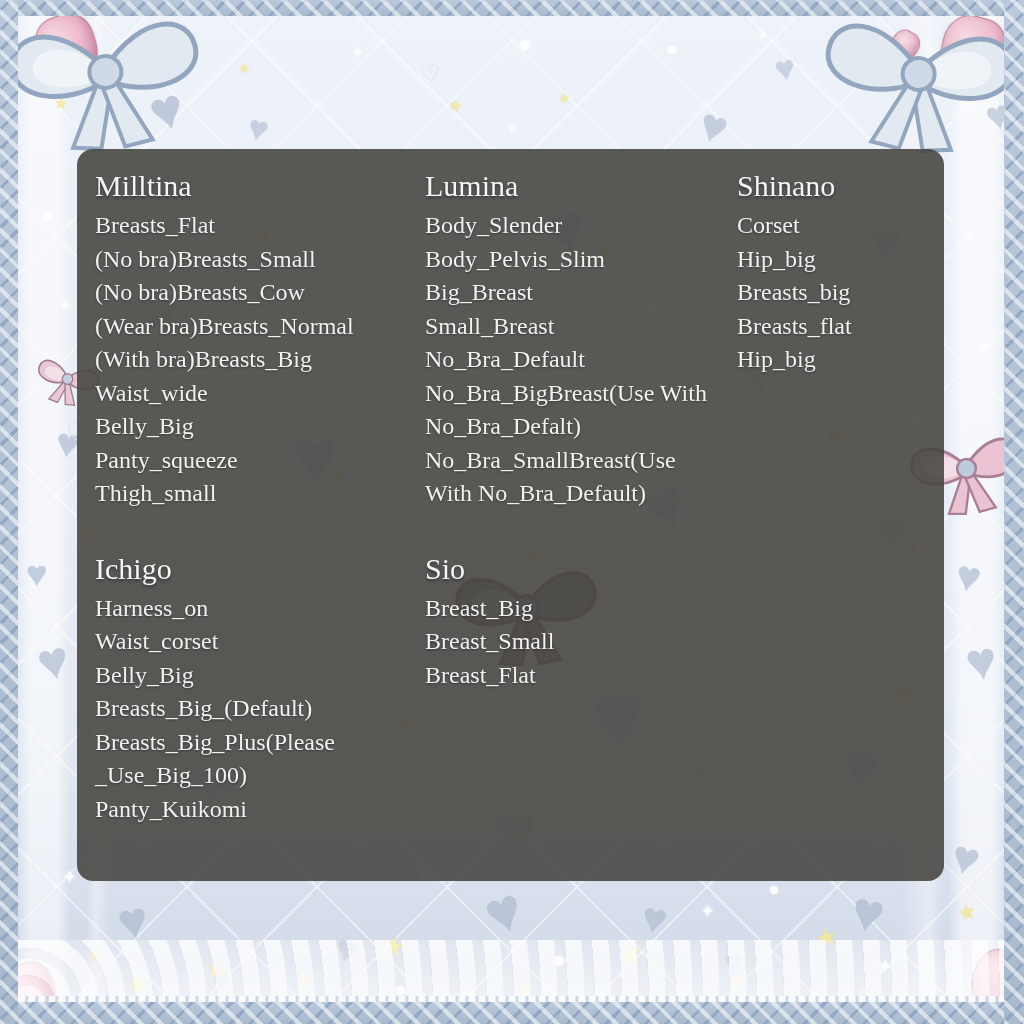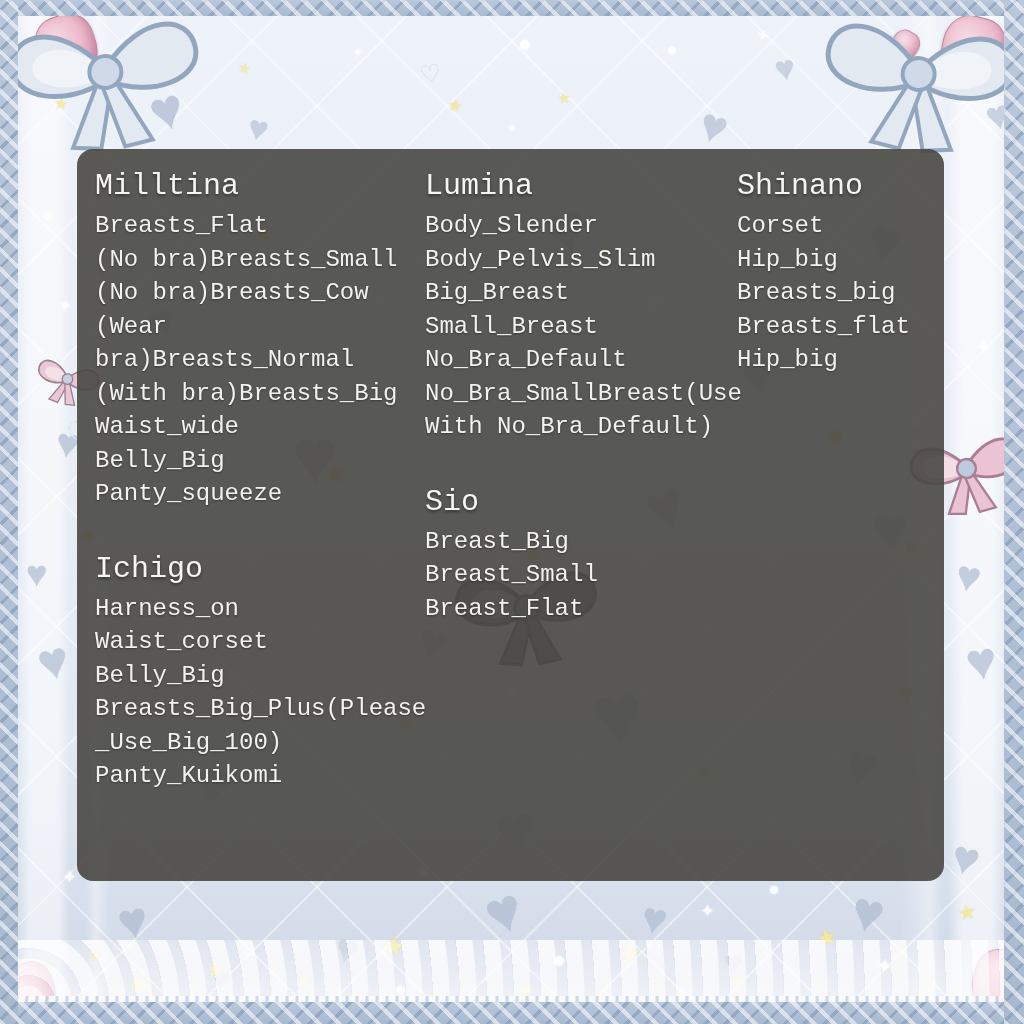--- a/index.html
+++ b/index.html
@@ -52,21 +52,21 @@
   .title-box span{color:#ffffff;font-size:47px;letter-spacing:1px;
     text-shadow:-2px -1px 0 #3b3a36, 2px -1px 0 #3b3a36, -2px 2px 0 #3b3a36, 2px 2px 0 #3b3a36, 0 3px 4px rgba(0,0,0,.35);}
   
   .panel{position:absolute;left:77px;top:149px;width:867px;height:732px;z-index:5;
          background:rgba(72,71,67,.9);border-radius:16px;display:flex;
          box-sizing:border-box;padding:16px 0 0 18px;}
   .column{box-sizing:border-box;}
   .col1{width:330px;}
   .col2{width:312px;padding-right:18px;}
   .col3{flex:1;padding-right:10px;}
-  .section{margin-bottom:37px;font-family:Liberation Mono, monospace;}
+  .section{margin-bottom:37px;}
   .heading{color:#f6f5f2;font-size:30px;line-height:42px;margin-bottom:2px;
            text-shadow:0 2px 3px rgba(0,0,0,.4);}
   .item{color:#f3f2ee;font-size:24px;line-height:33.5px;text-shadow:0 1px 2px rgba(0,0,0,.38);}
   .bow{position:absolute;z-index:2;pointer-events:none;}
   .bow svg{display:block;width:100%;height:100%;}
 </style>
 </head>
 <body>
 
 <div class="stage">
@@ -229,38 +229,41 @@
         <div class="section">
           <div class="heading">Milltina</div>
           <div class="item">Breasts_Flat</div>
           <div class="item">(No bra)Breasts_Small</div>
           <div class="item">(No bra)Breasts_Cow</div>
           <div class="item">(Wear bra)Breasts_Normal</div>
           <div class="item">(With bra)Breasts_Big</div>
           <div class="item">Waist_wide</div>
           <div class="item">Belly_Big</div>
           <div class="item">Panty_squeeze</div>
+          <div class="item">Thigh_small</div>
         </div>
         <div class="section">
           <div class="heading">Ichigo</div>
           <div class="item">Harness_on</div>
           <div class="item">Waist_corset</div>
           <div class="item">Belly_Big</div>
+          <div class="item">Breasts_Big_(Default)</div>
           <div class="item">Breasts_Big_Plus(Please _Use_Big_100)</div>
           <div class="item">Panty_Kuikomi</div>
         </div>
       </div>
       <div class="column col2">
         <div class="section">
           <div class="heading">Lumina</div>
           <div class="item">Body_Slender</div>
           <div class="item">Body_Pelvis_Slim</div>
           <div class="item">Big_Breast</div>
           <div class="item">Small_Breast</div>
           <div class="item">No_Bra_Default</div>
+          <div class="item">No_Bra_BigBreast(Use With No_Bra_Defalt)</div>
           <div class="item">No_Bra_SmallBreast(Use With No_Bra_Default)</div>
         </div>
         <div class="section">
           <div class="heading">Sio</div>
           <div class="item">Breast_Big</div>
           <div class="item">Breast_Small</div>
           <div class="item">Breast_Flat</div>
         </div>
       </div>
       <div class="column col3">

